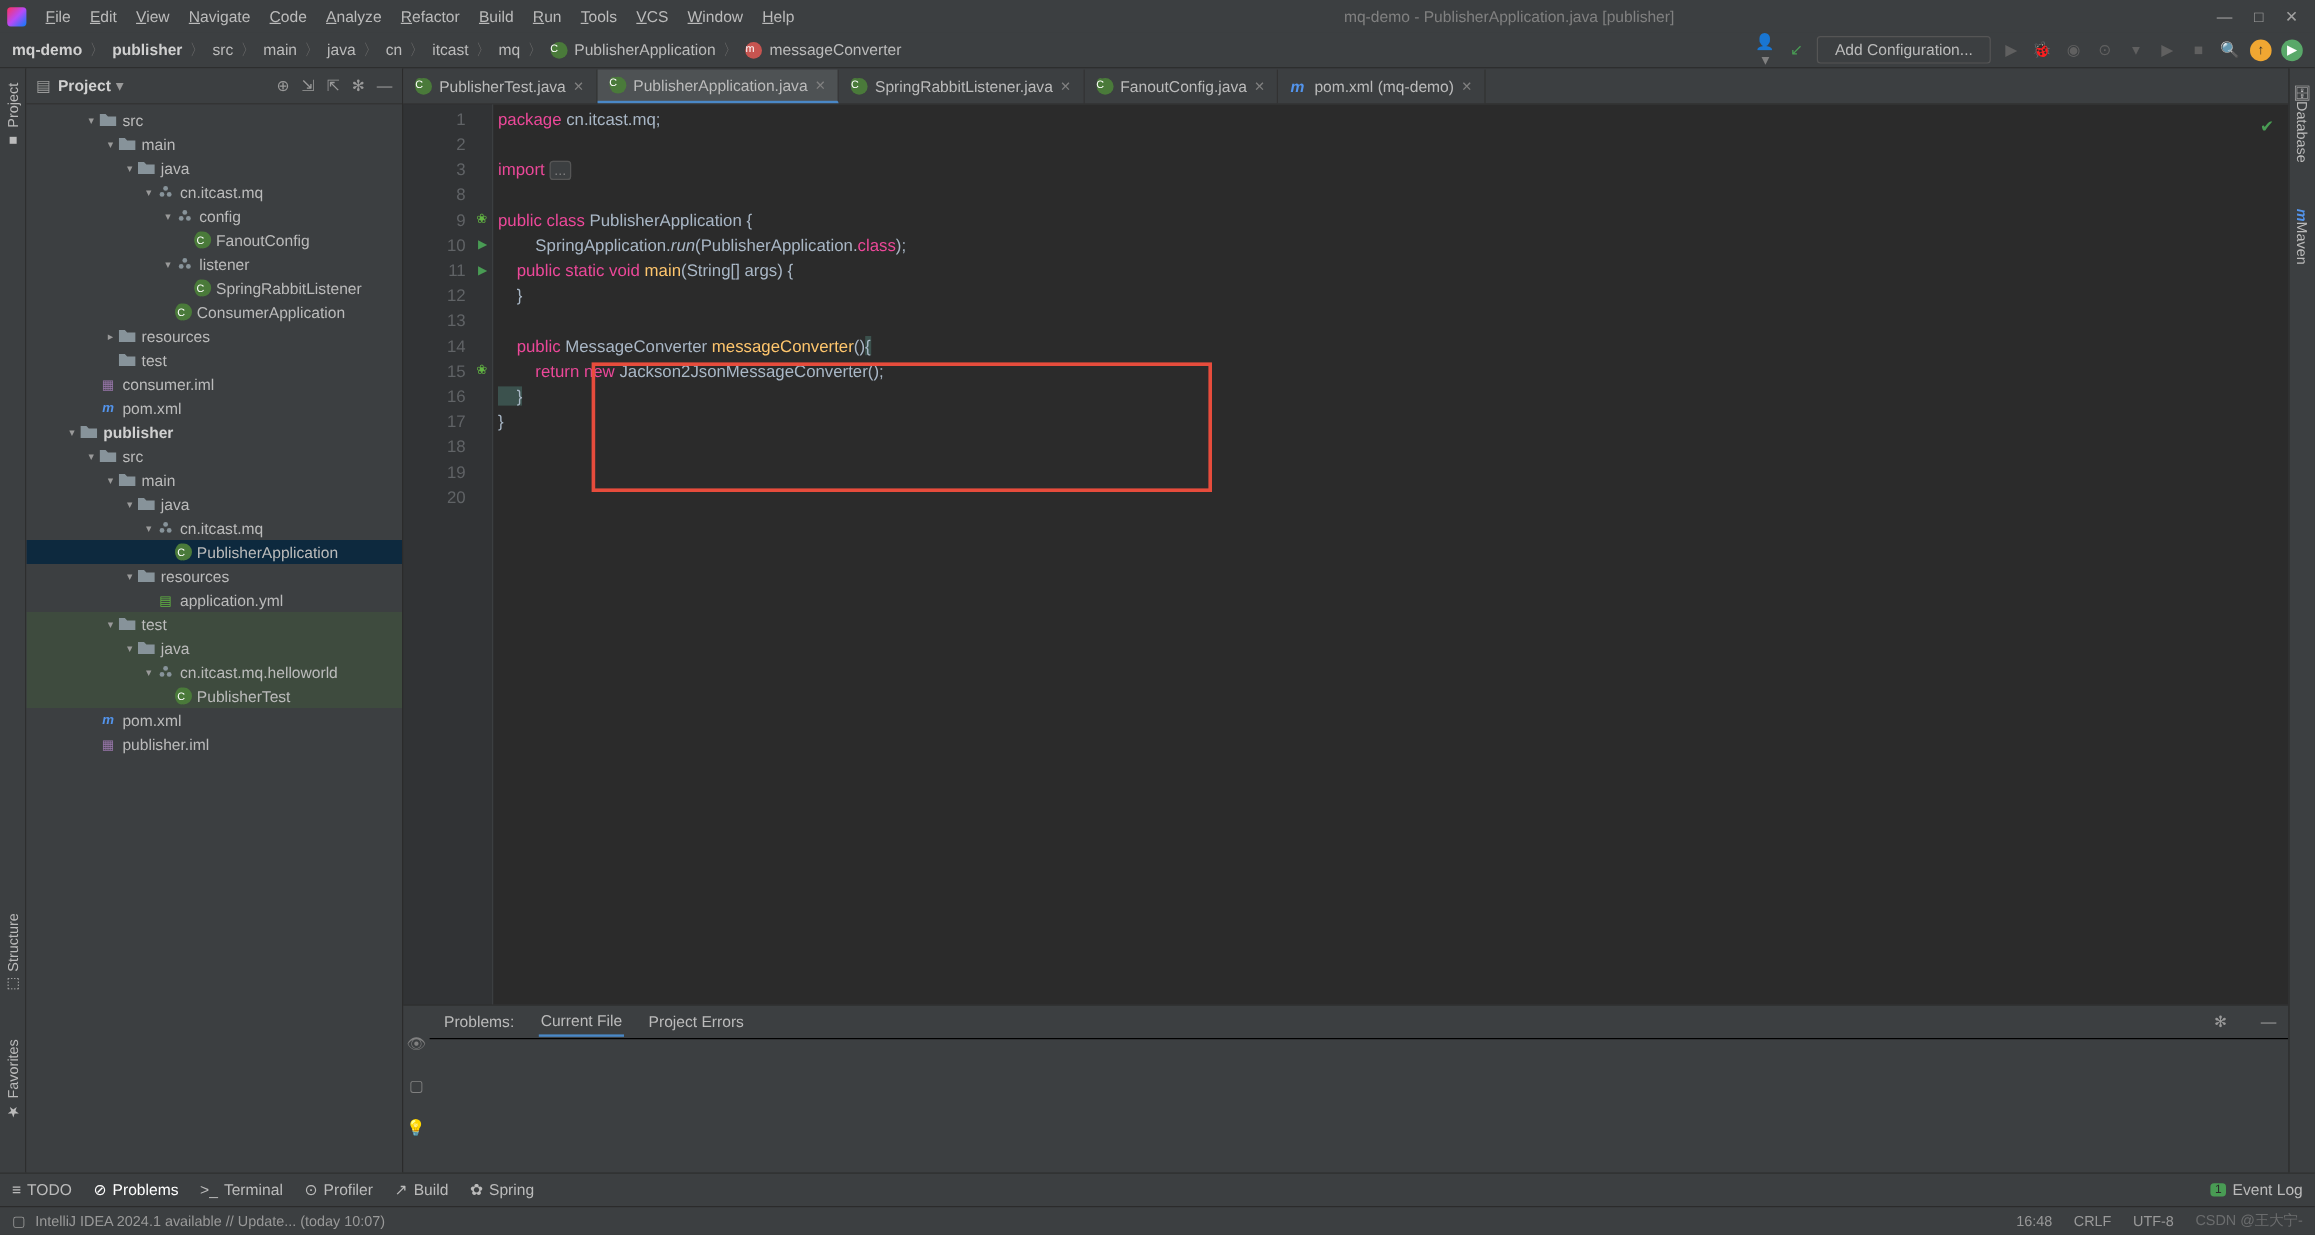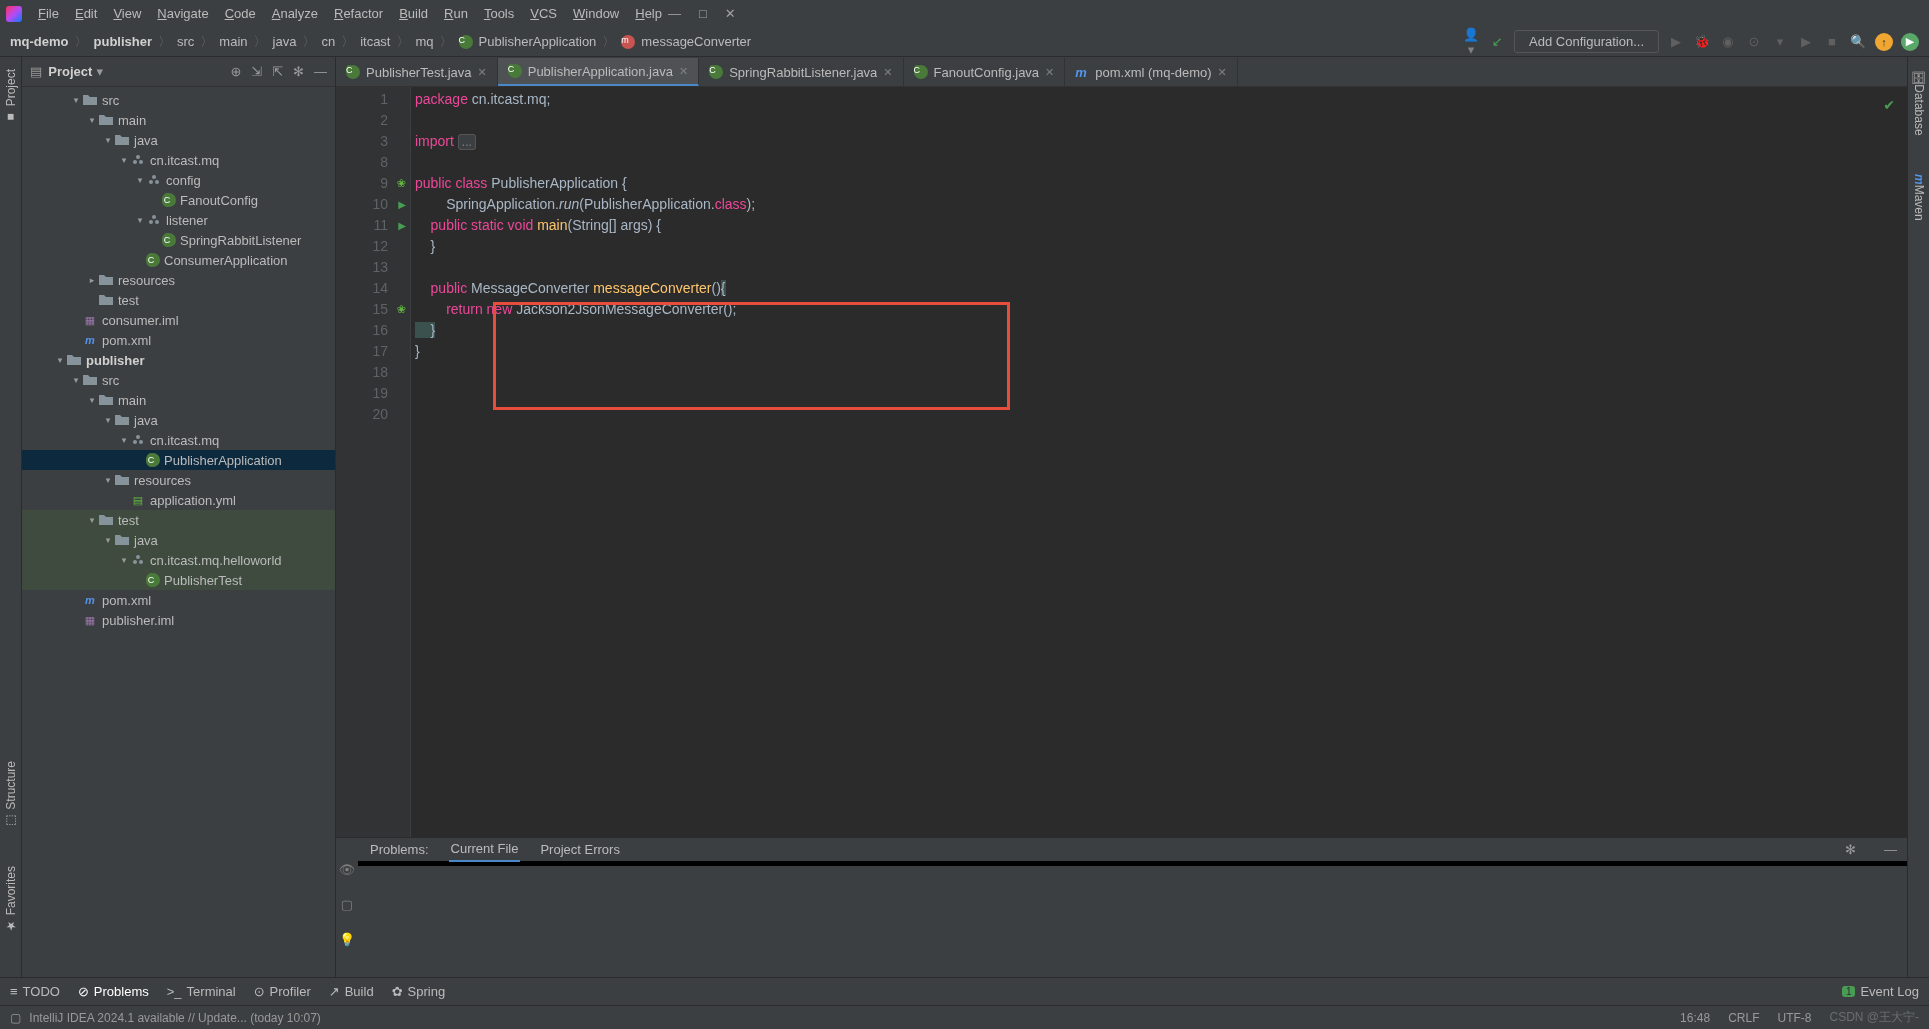--- a/index.html
+++ b/index.html
@@ -74,21 +74,21 @@
 .method { color:#ffc66d; }
 .static { font-style:italic; color:#a9b7c6; }
 .fold { background:#3c3f41; border:1px solid #555; border-radius:3px; padding:0 3px; color:#808080; font-size:12px; }
 .highlight-box { position:absolute; border:3px solid #e74c3c; left:82px; top:215px; width:517px; height:108px; pointer-events:none; }
 .check { position:absolute; top:8px; right:12px; color:#499c54; font-size:14px; }
 
 
 .problems { height:140px; border-top:1px solid #2b2b2b; background:#3c3f41; display:flex; }
 .problems-left { width:22px; display:flex; flex-direction:column; align-items:center; padding-top:24px; gap:20px; color:#808080; }
 .problems-main { flex:1; display:flex; flex-direction:column; }
-.problems-tabs { height:28px; display:flex; align-items:center; padding:0 10px; gap:18px; border-bottom:5px solid #000000; }
+.problems-tabs { height:28px; display:flex; align-items:center; padding:0 10px; gap:18px; border-bottom:1px solid #000000; }
 .problems-tabs .ptab { color:#bbbbbb; padding:4px 2px; }
 .problems-tabs .ptab.active { border-bottom:2px solid #4a88c7; }
 .problems-tabs .spacer { flex:1; }
 .problems-body { flex:1; display:flex; align-items:center; justify-content:center; color:#808080; }
 
 
 .bottombar { height:28px; background:#3c3f41; border-top:1px solid #2b2b2b; display:flex; align-items:center; padding:0 10px; gap:18px; }
 .bottombar .btab { display:flex; align-items:center; gap:5px; color:#bbbbbb; }
 .bottombar .btab.active { color:#fff; }
 .bottombar .spacer { flex:1; }
@@ -116,20 +116,21 @@
       <span class="menu-item"><u>C</u>ode</span>
       <span class="menu-item"><u>A</u>nalyze</span>
       <span class="menu-item"><u>R</u>efactor</span>
       <span class="menu-item"><u>B</u>uild</span>
       <span class="menu-item"><u>R</u>un</span>
       <span class="menu-item"><u>T</u>ools</span>
       <span class="menu-item"><u>V</u>CS</span>
       <span class="menu-item"><u>W</u>indow</span>
       <span class="menu-item"><u>H</u>elp</span>
     </div>
+  <div class="title">mq-demo - PublisherApplication.java [publisher]</div>
   <div class="win-controls">
     <span>—</span>
     <span>□</span>
     <span>✕</span>
   </div>
 </div>
 
 <div class="navbar">
   <div class="breadcrumb" id="breadcrumb">
       <span class="bc bold">mq-demo</span>

